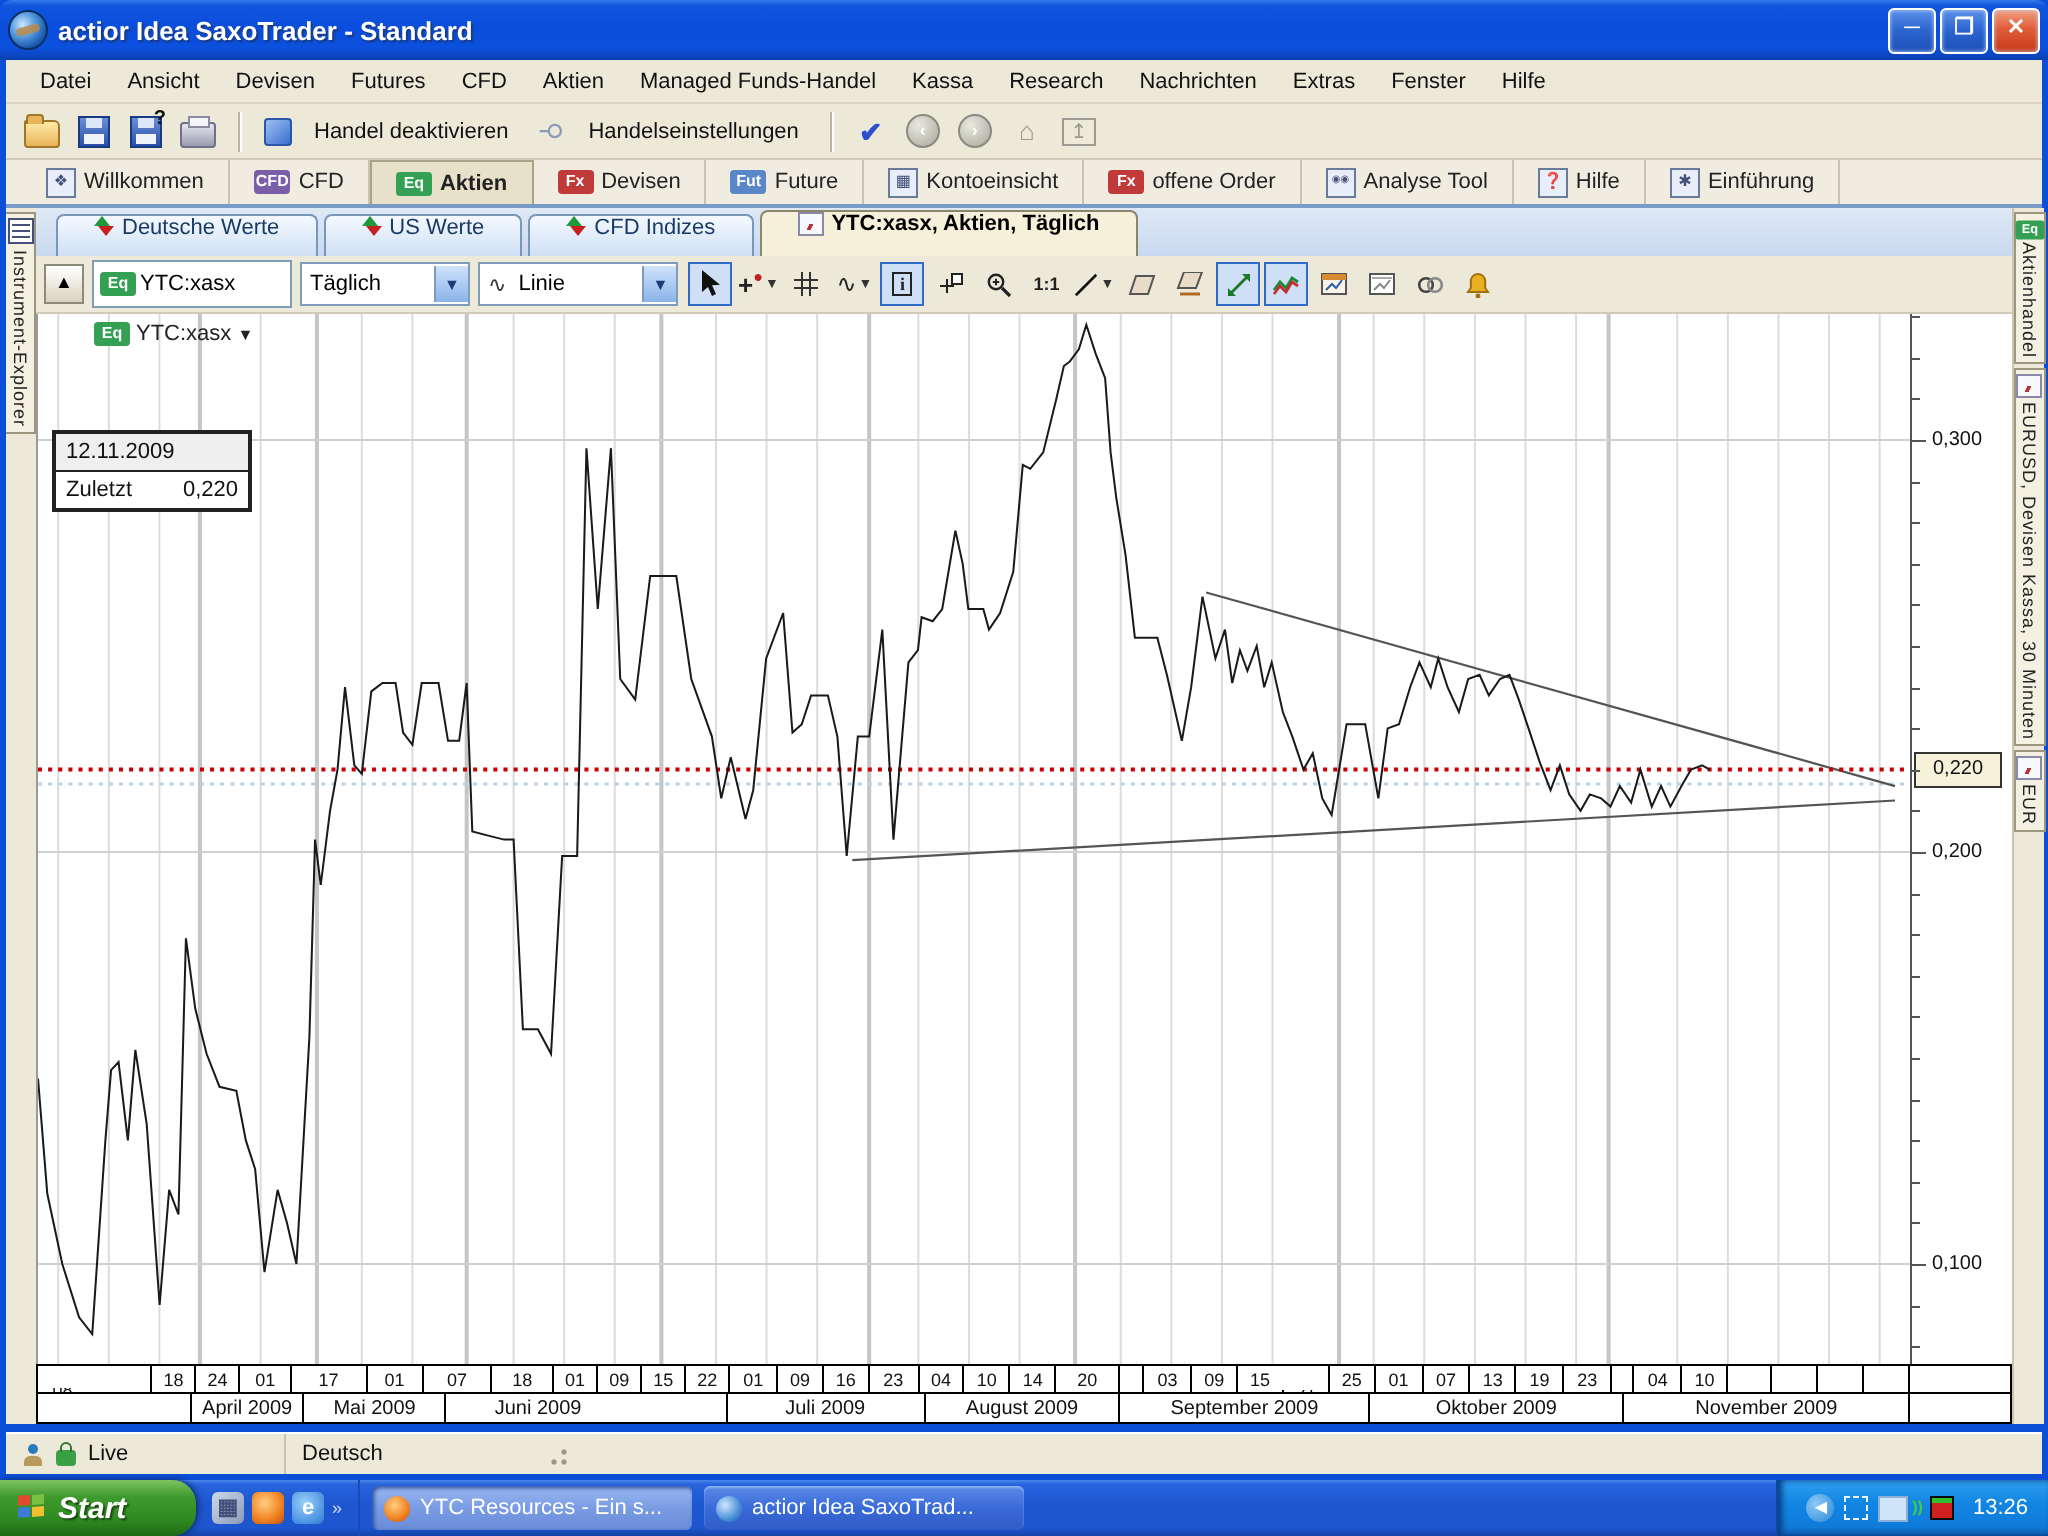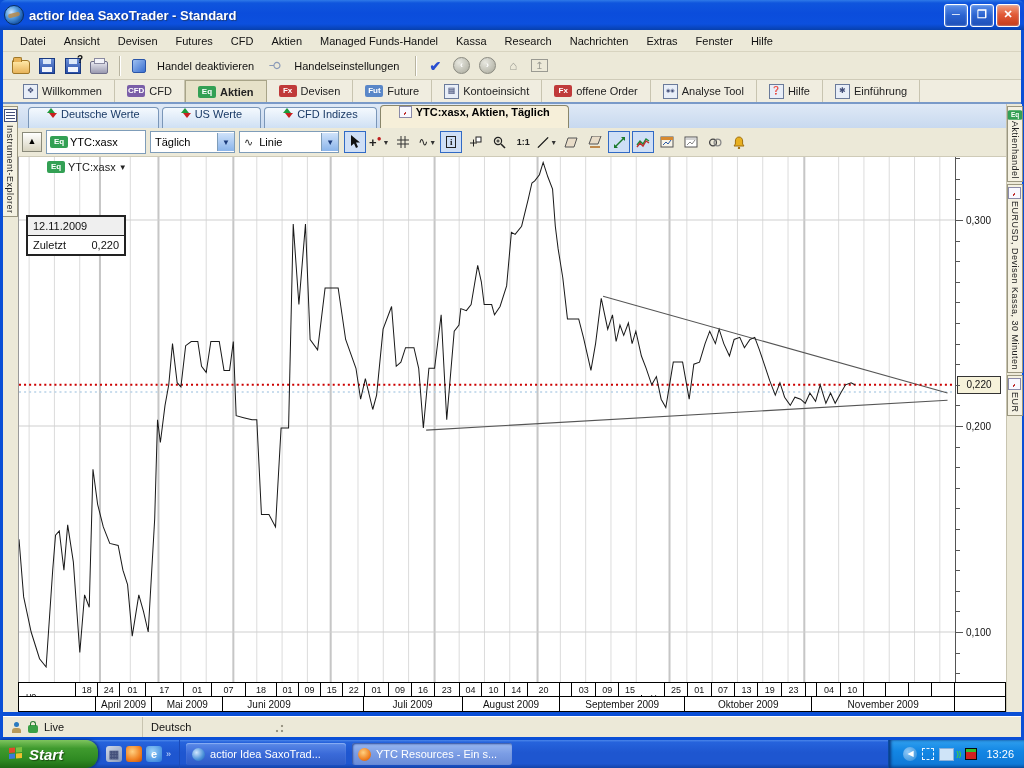--- a/index.html
+++ b/index.html
@@ -614,27 +614,27 @@
     </svg>
     <span class="start-label">Start</span>
   </div>
   <div id="quicklaunch">
     <span class="ql-ic" style="background:linear-gradient(135deg,#cfd8e8,#8a9ab8);color:#44507a">▦</span>
     <span class="ql-ic" style="background:radial-gradient(circle at 40% 35%,#ffd080,#f08020 60%,#c05010)"></span>
     <span class="ql-ic" style="background:radial-gradient(circle at 40% 35%,#9ad0f8,#2a7ad8)">e</span>
     <span class="chev">»</span>
   </div>
   <div id="taskbuttons" style="display:flex;align-items:center;">
+      <div class="taskbtn pressed">
+        <span class="ff-ic"></span>
+        <span>YTC Resources - Ein s...</span>
+      </div>
       <div class="taskbtn">
         <span class="globe-ic"></span>
         <span>actior Idea SaxoTrad...</span>
-      </div>
-      <div class="taskbtn pressed">
-        <span class="ff-ic"></span>
-        <span>YTC Resources - Ein s...</span>
       </div>
     </div>
   <div id="tray">
     <span class="tray-chev">◀</span>
     <span class="tray-ic1"></span>
     <span class="tray-ic2"></span>
     <span class="tray-ic3"></span>
     <span id="clock">13:26</span>
   </div>
 </div>

